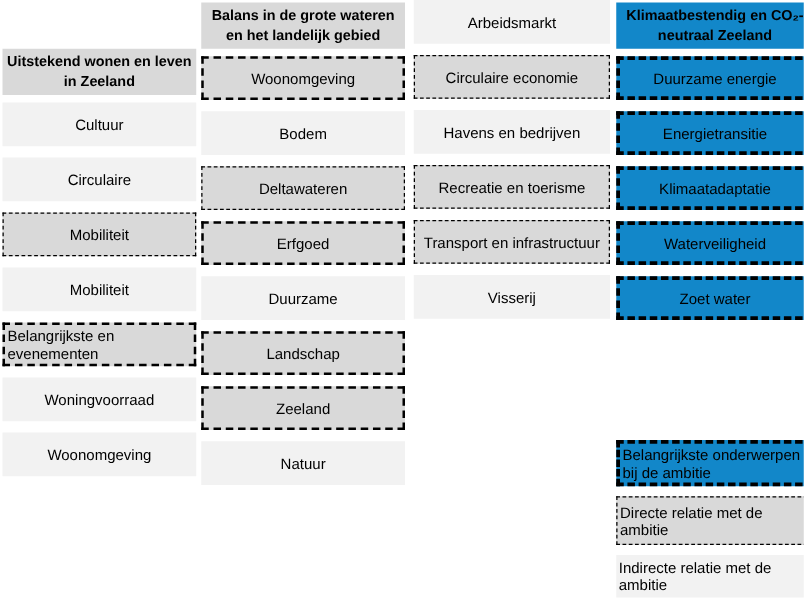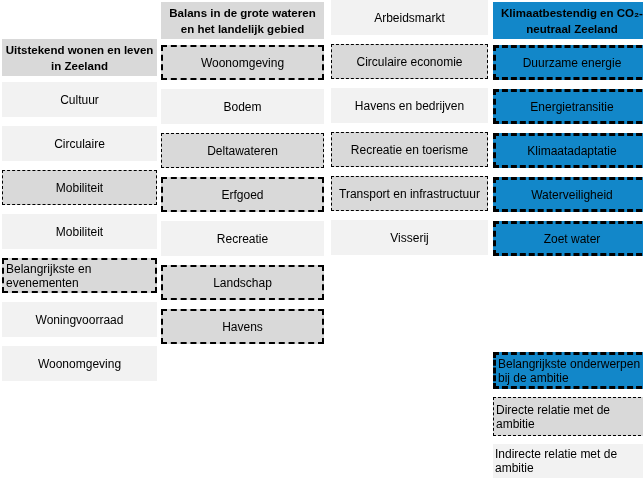--- a/index.html
+++ b/index.html
@@ -62,23 +62,24 @@
     <div class="item indirect">Woningvoorraad</div>
     <div class="item indirect">Woonomgeving</div>
   </div>
 
   <div class="col col-2">
     <div class="hdr">Balans in de grote wateren en het landelijk gebied</div>
     <div class="item key">Woonomgeving</div>
     <div class="item indirect">Bodem</div>
     <div class="item direct">Deltawateren</div>
     <div class="item key">Erfgoed</div>
-    <div class="item indirect">Recreatie</div>
+    <div class="item indirect">Duurzame</div>
     <div class="item key">Landschap</div>
-    <div class="item key">Havens</div>
+    <div class="item key">Zeeland</div>
+    <div class="item indirect">Natuur</div>
   </div>
 
   <div class="col col-3">
     <div class="item indirect">Arbeidsmarkt</div>
     <div class="item direct">Circulaire economie</div>
     <div class="item indirect">Havens en bedrijven</div>
     <div class="item direct">Recreatie en toerisme</div>
     <div class="item direct">Transport en infrastructuur</div>
     <div class="item indirect">Visserij</div>
   </div>

